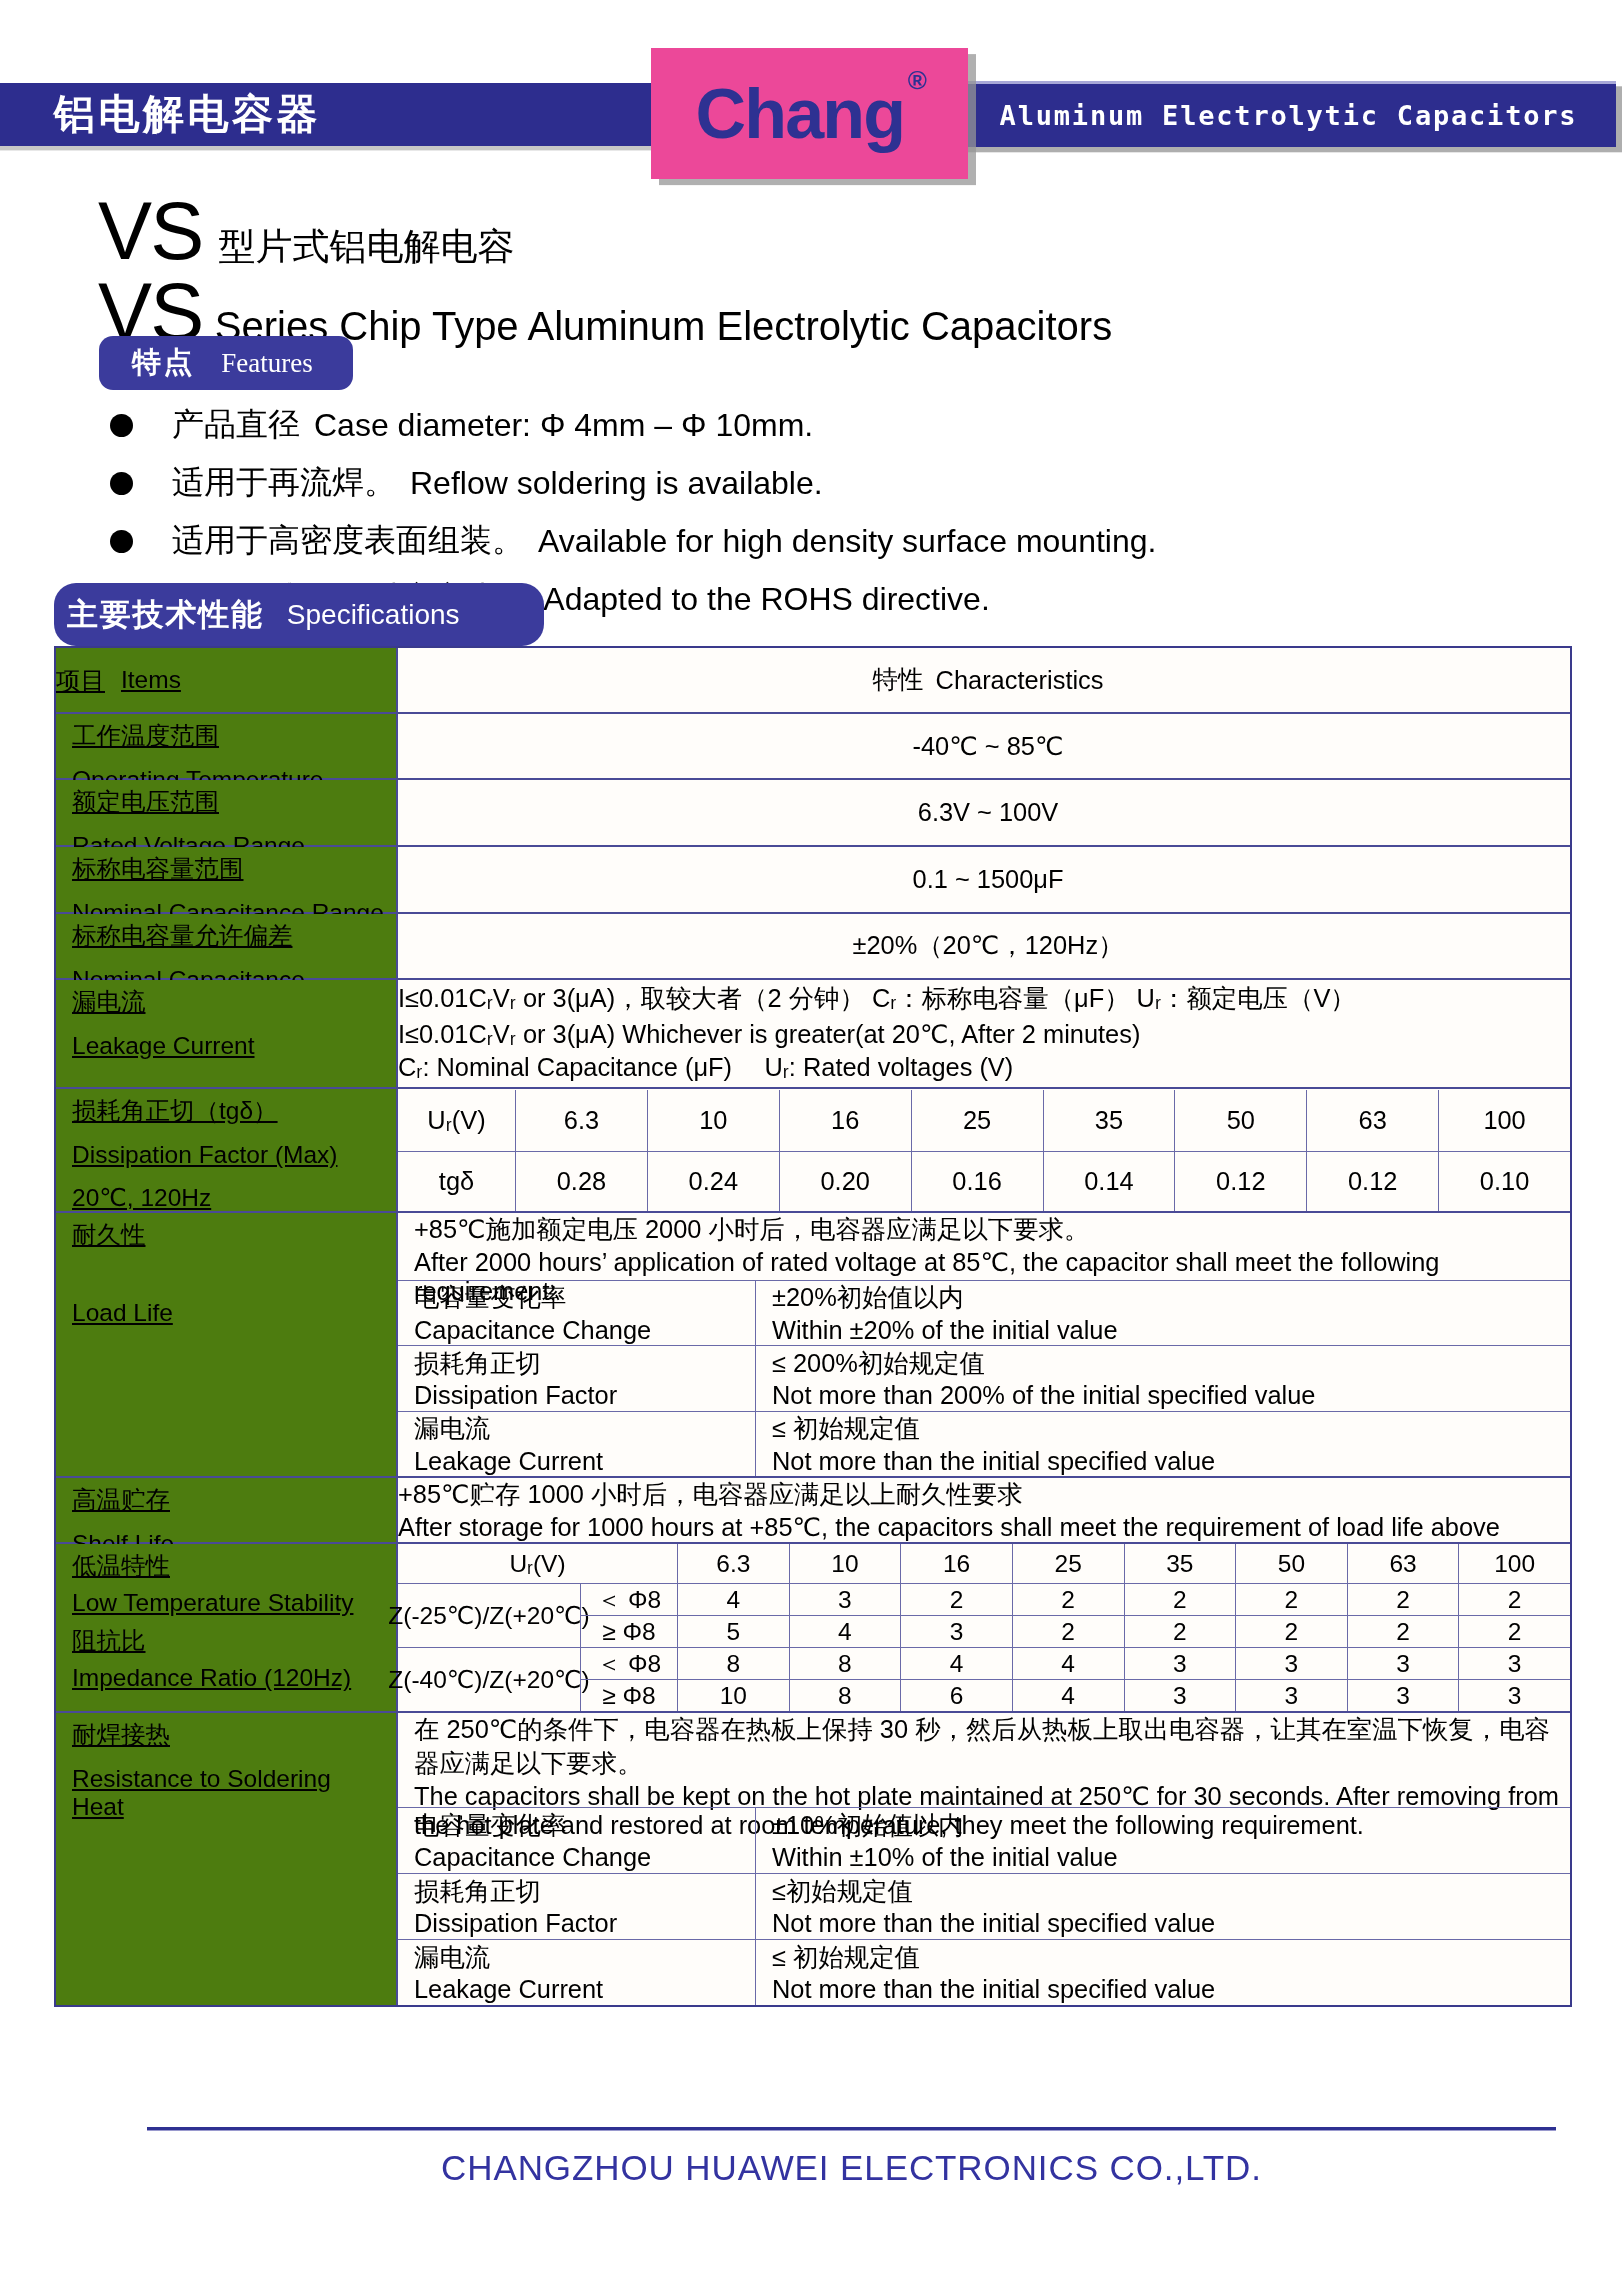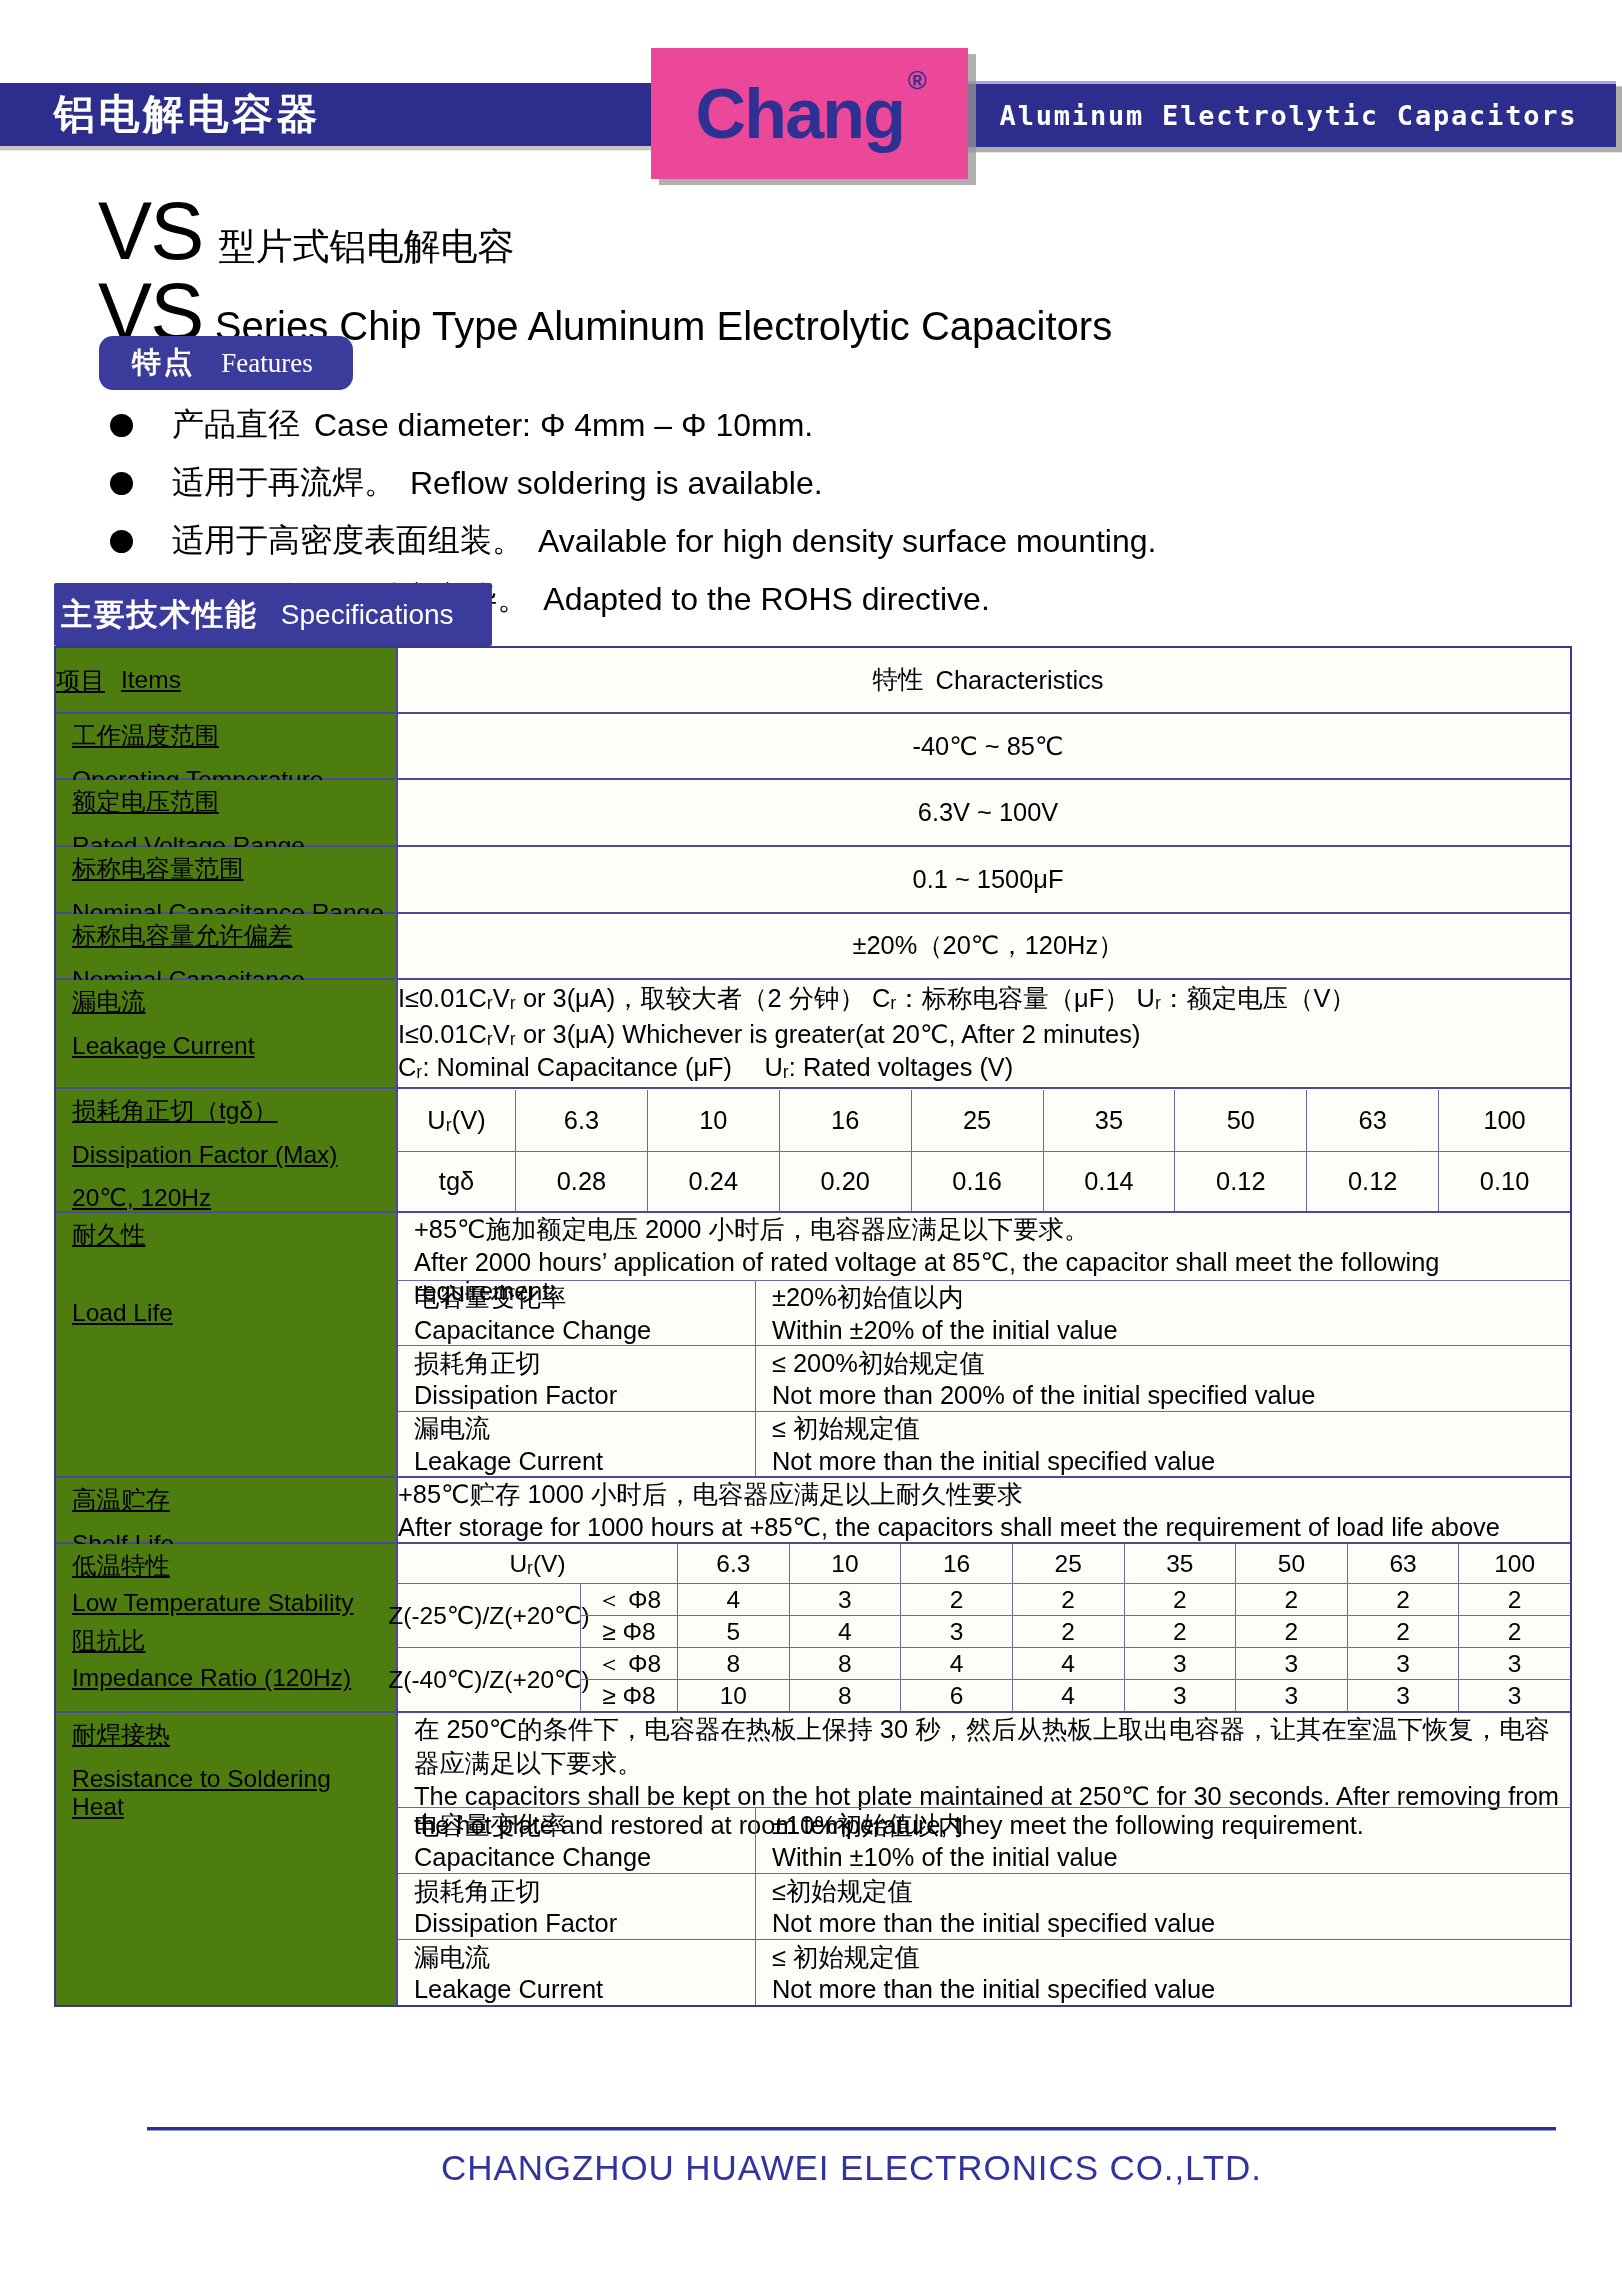--- a/index.html
+++ b/index.html
@@ -42,21 +42,21 @@
   .title-line .rest-en { font-size:40px; margin-left:12.3px; color:#000; }
 
   
   .badge {
     background:#3B3B9C; color:#fff; border-radius:14px;
     display:inline-flex; align-items:center;
   }
   .badge-features { position:absolute; left:99px; top:336px; width:254px; height:54px; padding-left:33px; }
   .badge-features .b-cn { font-size:29px; font-weight:bold; letter-spacing:2.6px; }
   .badge-features .b-en { font-size:27px; margin-left:26px; font-family:"Liberation Serif","DejaVu Serif",serif; }
-  .badge-specs { position:absolute; left:54px; top:583px; width:438px; height:63px; padding-left:7px; border-radius:2px; z-index:2; }
+  .badge-specs { position:absolute; left:54px; top:583px; width:490px; height:63px; padding-left:13px; border-radius:22px; z-index:2; }
   .badge-specs .b-cn { font-size:31px; font-weight:bold; letter-spacing:1.8px; }
   .badge-specs .b-en { font-size:28px; margin-left:23px; }
 
   
   .features { position:absolute; left:110px; top:396px; }
   .feat-item { display:flex; align-items:center; height:58px; }
   .dot { width:23px; height:23px; border-radius:50%; background:#000; flex:0 0 23px; }
   .feat-item .f-cn { font-size:32px; color:#000; margin-left:39px; }
   .feat-item .f-en { font-size:32px; color:#000; margin-left:14px; }
 

